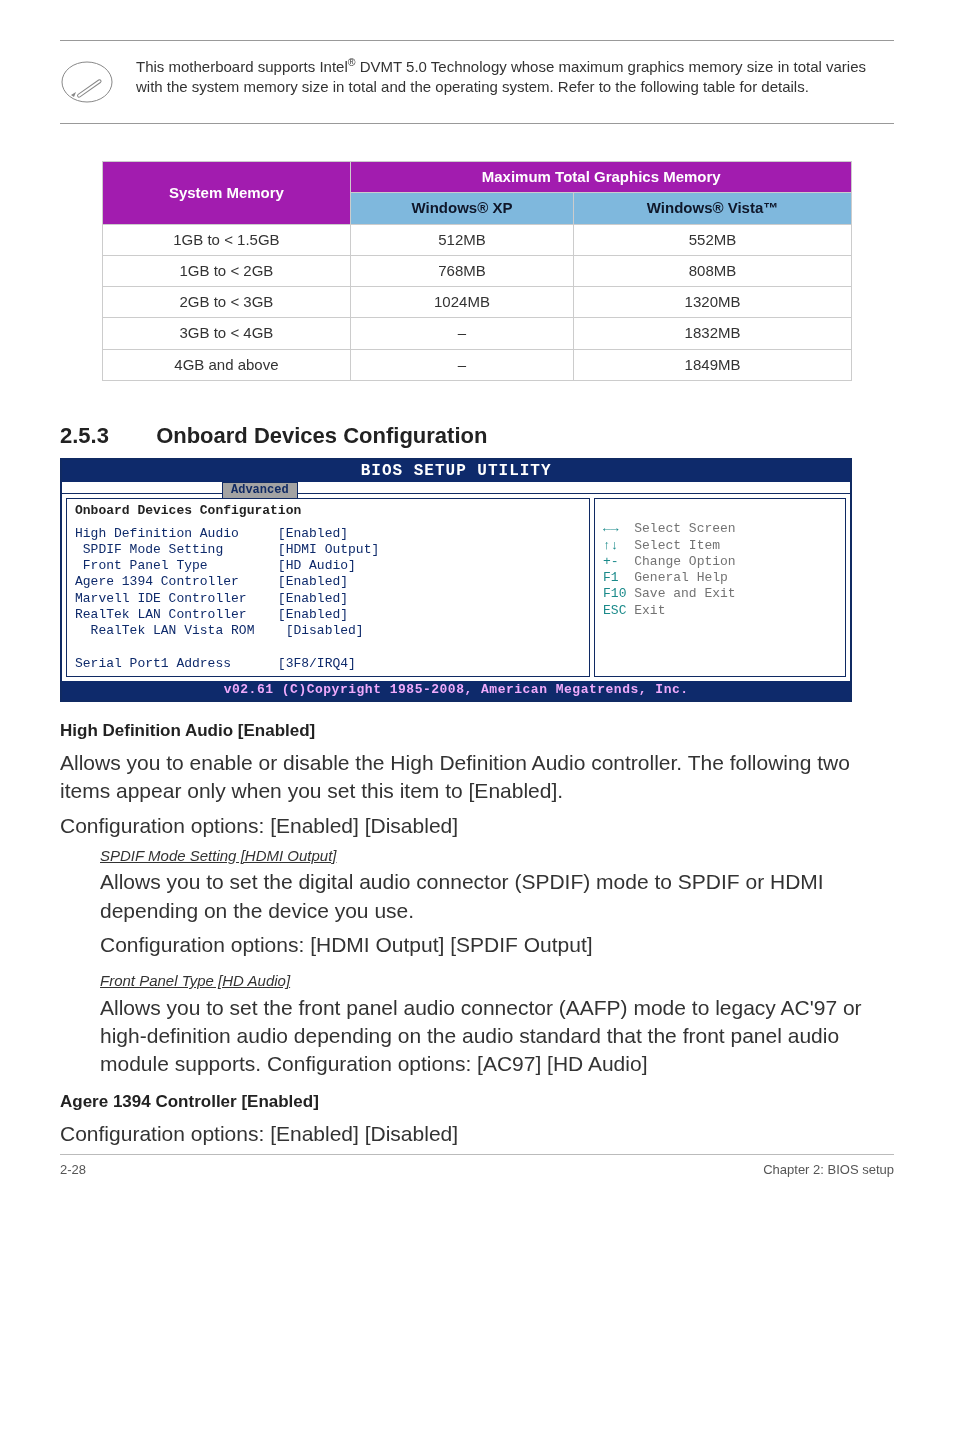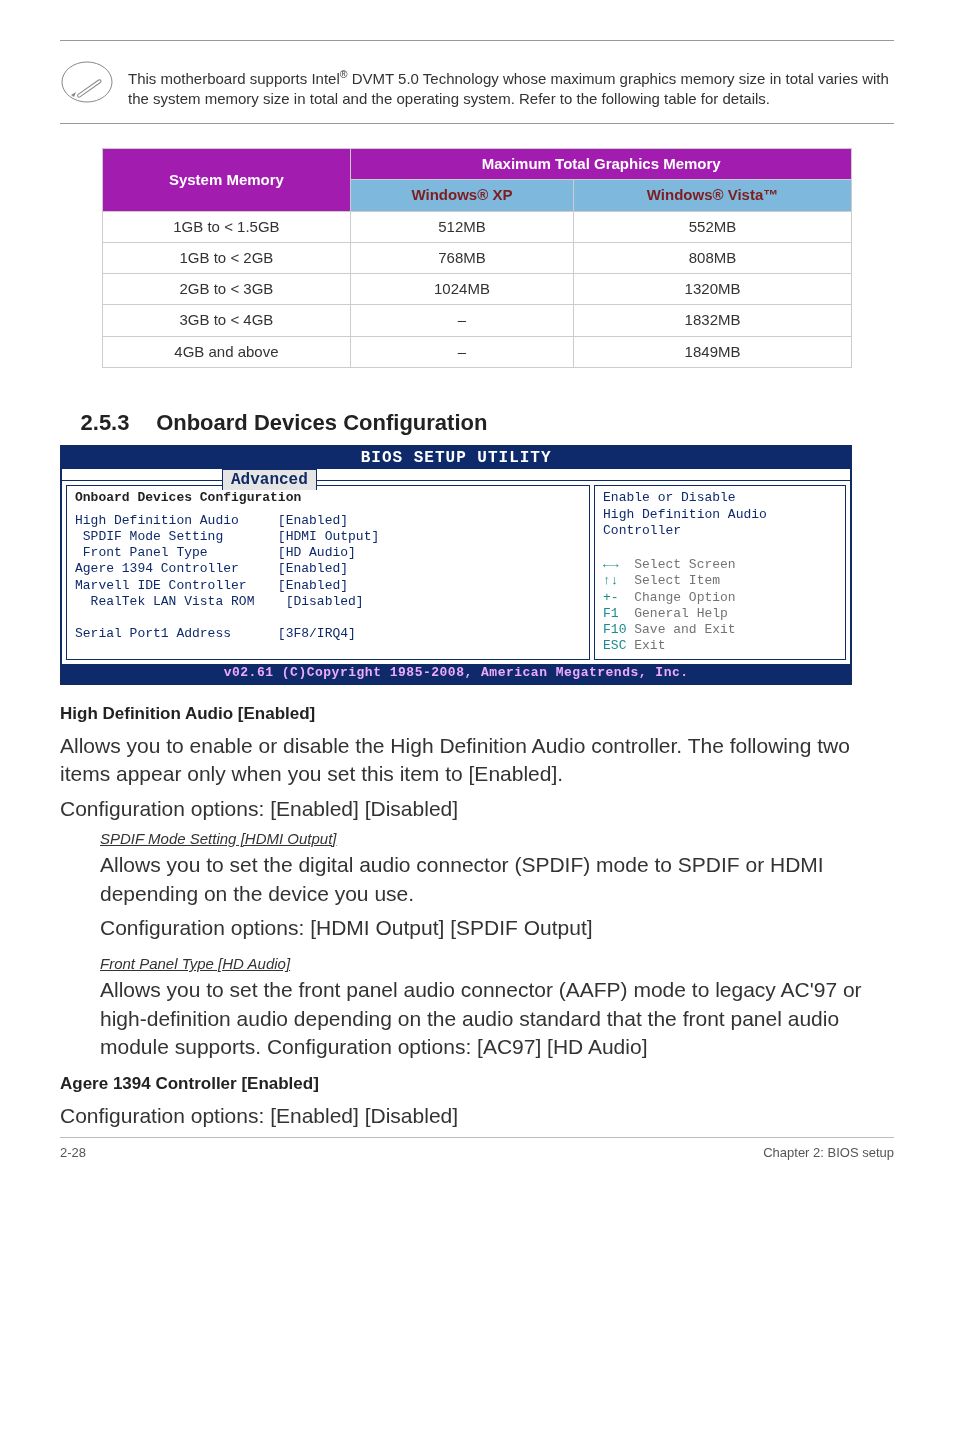--- a/index.html
+++ b/index.html
@@ -8,26 +8,26 @@
     background: #fff;
     color: #333;
     width: 954px;
     margin: 0 auto;
     padding: 40px 60px 20px 60px;
     font-size: 15px;
     line-height: 1.35;
   }
   .note-row {
     display: flex;
-    align-items: flex-end;
-    gap: 14px;
+    align-items: flex-start;
+    gap: 22px;
     border-top: 1px solid #999;
     border-bottom: 1px solid #999;
     padding: 14px 0;
-    margin-bottom: 24px;
+    margin-bottom: 37px;
   }
   .note-icon svg { display:block; }
   .note-text { flex:1; font-size:15px; }
   sup { font-size: 0.7em; }
 
   table.mem {
     width: 90%;
     margin: 0 auto 40px auto;
     border-collapse: collapse;
     font-size: 15px;
@@ -37,31 +37,31 @@
     padding: 5px 10px;
     text-align: center;
   }
   .hdr-blue {
     background: #a21caf;
     color: #fff;
     font-weight: bold;
   }
   .hdr-light {
     background: #7fb8dd;
-    color: #7f1d1d;
+    color: #0f172a;
     font-weight: bold;
   }
 
   h2.sect {
     font-size: 22px;
     font-weight: bold;
     color: #222;
     margin: 10px 0 8px 0;
   }
-  h2.sect .num { display:inline-block; width: 90px; text-align: center; }
+  h2.sect .num { display:inline-block; width: 90px; }
 
   
   .bios-wrap {
     width: 95%;
     border: 2px solid #102a63;
     font-family: "Courier New", monospace;
     font-size: 13px;
     line-height: 1.25;
     margin-bottom: 18px;
     background:#fff;
@@ -77,28 +77,28 @@
     text-align:center;
     background:#0e2a6b;
     color:#fff;
     font-weight:bold;
     padding:1px 0;
     letter-spacing:1px;
     font-size:16px;
   }
   .bios-tab {
     display:inline-block;
-    background:#e5e5e5;
+    background:#a3a3a3;
     border:1px solid #102a63;
     border-bottom:none;
     color:#102a63;
     padding:0 8px;
     margin-left:160px;
     font-weight:bold;
-    font-size:16px;
+    font-size:12px;
     position:relative;
     top:0;
   }
   .bios-body { display:flex; }
   .bios-left {
     flex:1;
     border:1px solid #102a63;
     margin:4px;
     padding:4px 8px;
     color:#0e2a6b;
@@ -214,30 +214,26 @@
     <span class="bios-tab">Advanced</span>
   </div>
   <div class="bios-body">
     <div class="bios-left">
       <div class="hdr">Onboard Devices Configuration</div>
       <div class="row"><span>High Definition Audio</span>     <span>[Enabled]</span></div>
       <div class="row"><span> SPDIF Mode Setting</span>       <span>[HDMI Output]</span></div>
       <div class="row"><span> Front Panel Type</span>         <span>[HD Audio]</span></div>
       <div class="row"><span>Agere 1394 Controller</span>     <span>[Enabled]</span></div>
       <div class="row"><span>Marvell IDE Controller</span>    <span>[Enabled]</span></div>
+      <div class="row"><span>RealTek LAN Controller</span>    <span>[Enabled]</span></div>
       <div class="row"><span>  RealTek LAN Vista ROM</span>    <span>[Disabled]</span></div>
       <div class="row">&nbsp;</div>
       <div class="row"><span>Serial Port1 Address</span>      <span>[3F8/IRQ4]</span></div>
     </div>
     <div class="bios-right">
-      <div class="top-help">
-        <div>Enable or Disable</div>
-        <div>High Definition Audio</div>
-        <div>Controller</div>
-      </div>
       <div class="bios-nav">
         <div class="line"><span class="kcyan">←→</span><span class="kblue">  Select Screen</span></div>
         <div class="line"><span class="kcyan">↑↓</span><span class="kblue">  Select Item</span></div>
         <div class="line"><span class="kcyan">+-</span><span class="kblue">  Change Option</span></div>
         <div class="line"><span class="kcyan">F1</span><span class="kblue">  General Help</span></div>
         <div class="line"><span class="kcyan">F10</span><span class="kblue"> Save and Exit</span></div>
         <div class="line"><span class="kcyan">ESC</span><span class="kblue"> Exit</span></div>
       </div>
     </div>
   </div>

